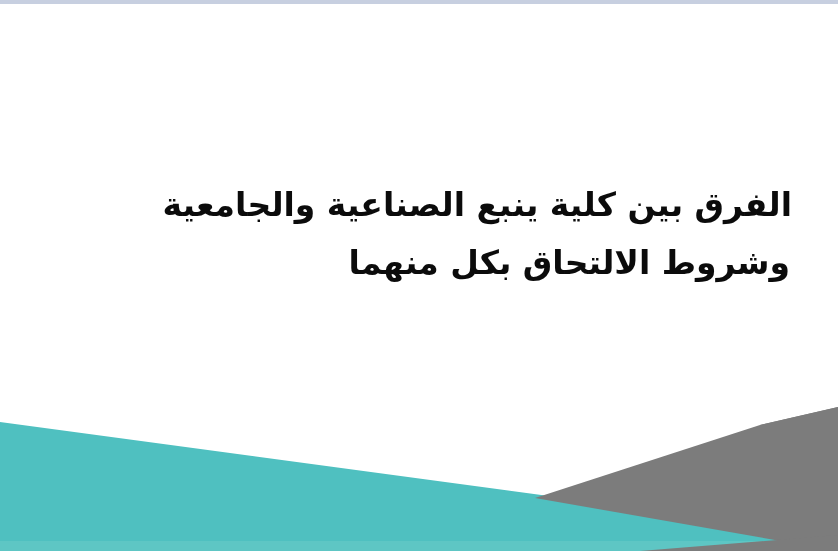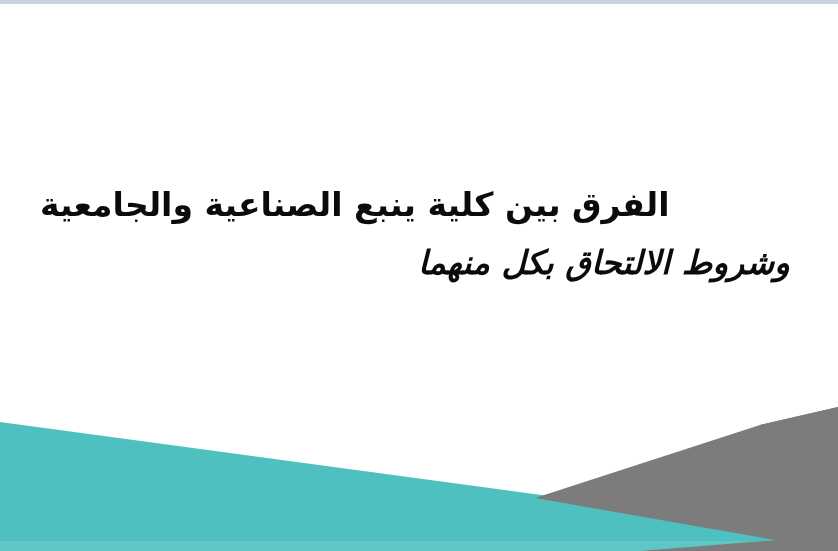--- a/index.html
+++ b/index.html
@@ -46,26 +46,25 @@
     font-size: 33px;
     line-height: 58px;
     letter-spacing: 0px;
     -webkit-font-smoothing: antialiased;
   }
   .headline-line {
     display: block;
     white-space: nowrap;
   }
   #headline-line-1 {
-    text-align: left;
+    text-align: right;
   }
   #headline-line-2 {
     text-align: right;
     padding-right: 2px;
-    font-style: italic;
   }
 
   
   #bottom-art {
     position: absolute;
     left: 0;
     top: 395px;
     width: 838px;
     height: 156px;
   }

